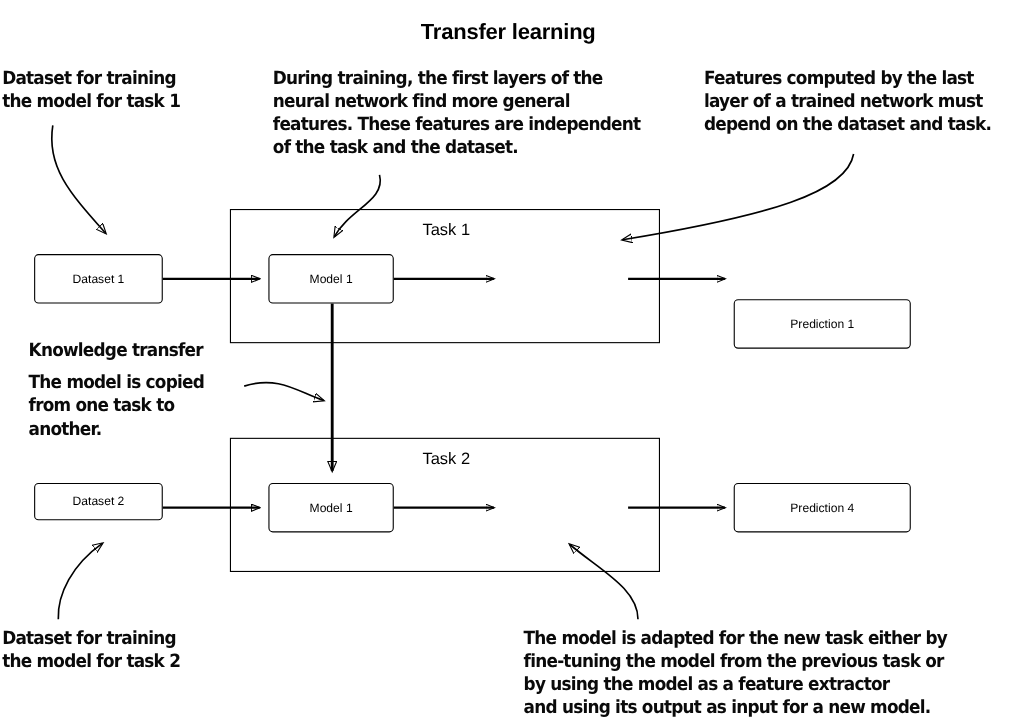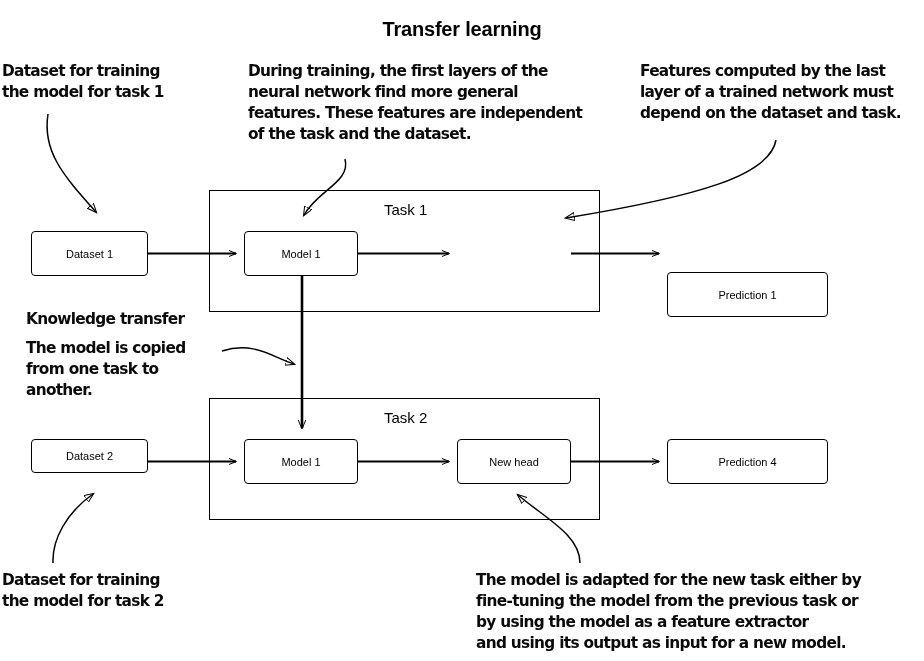--- a/index.html
+++ b/index.html
@@ -142,21 +142,20 @@
 
   <div class="node" style="left:31px; top:231px; width:117px; height:45px;">Dataset 1</div>
   <div class="node" style="left:244px; top:231px; width:114px; height:45px;">Model 1</div>
   <div class="node" style="left:667px; top:231px; width:161px; height:45px;margin-top:41px;">Prediction 1</div>
 
   <div class="group" style="left:209px; top:398px; width:391px; height:122px;"></div>
   <div class="group-label" style="left:384px; top:409px;">Task 2</div>
 
   <div class="node" style="left:31px; top:439px; width:117px; height:34px;">Dataset 2</div>
   <div class="node" style="left:244px; top:439px; width:114px; height:45px;">Model 1</div>
-  <div class="node" style="left:457px; top:439px; width:114px; height:45px;">New head</div>
   <div class="node" style="left:667px; top:439px; width:161px; height:45px;">Prediction 4</div>
 
   <svg id="wires" viewBox="0 0 924 661">
     <defs>
       <marker id="ah" markerWidth="9" markerHeight="9" refX="7.5" refY="3.6" orient="auto" markerUnits="userSpaceOnUse">
         <path d="M0,0.4 L8,3.6 L0,6.8 z" fill="#000" stroke="none"></path>
       </marker>
       <marker id="ahs" markerWidth="11" markerHeight="11" refX="8.5" refY="4.3" orient="auto" markerUnits="userSpaceOnUse">
         <path d="M0,0.3 L9.5,4.3 L0,8.3 z" fill="#000" stroke="none"></path>
       </marker>

